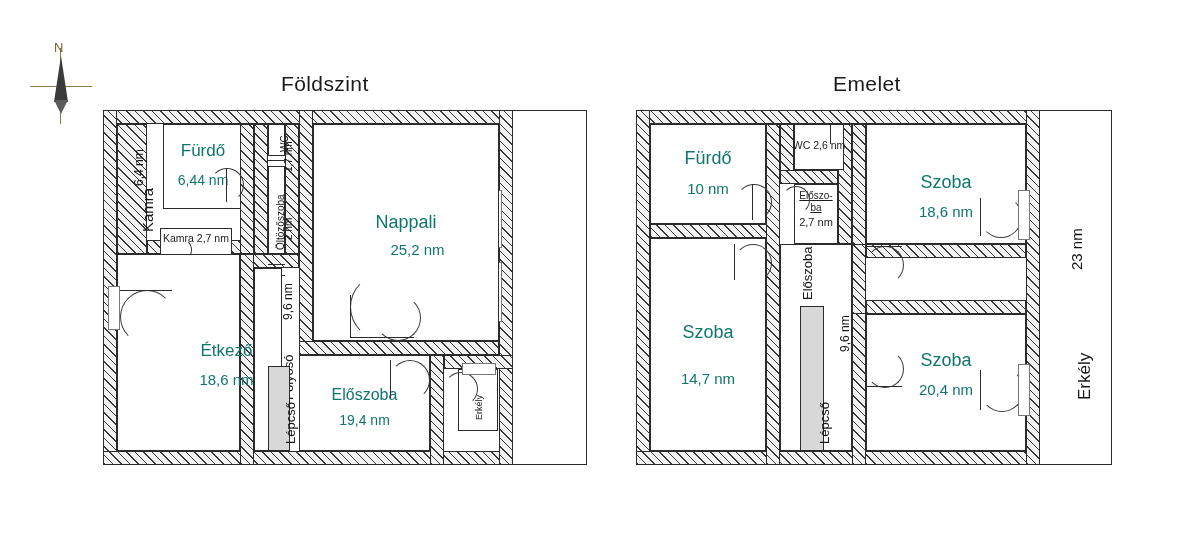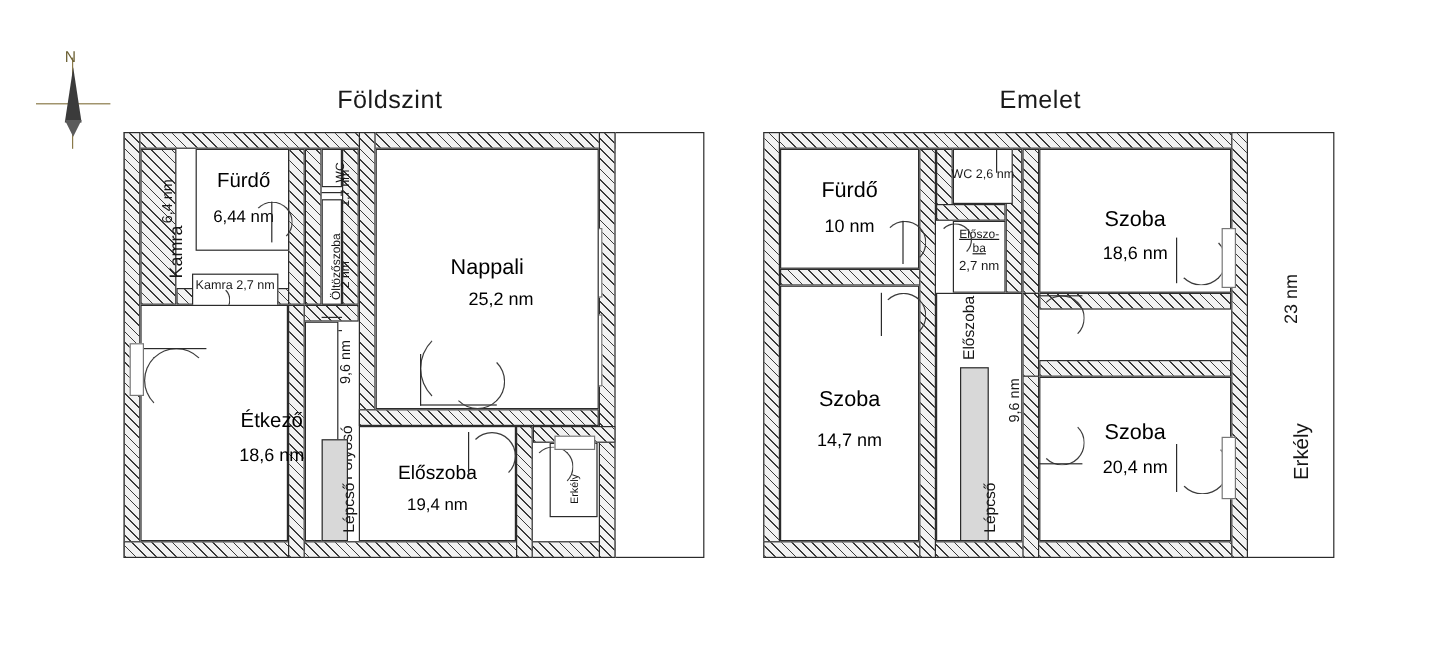--- a/index.html
+++ b/index.html
@@ -20,21 +20,21 @@
     font-size:21px;
     letter-spacing:.4px;
     color:#1a1a1a;
     white-space:nowrap;
   }
   .roomlabel{
     position:absolute;
     text-align:center;
     line-height:1.35;
     white-space:nowrap;
-    color:#000000;
+    color:#0f766e;
   }
   .roomlabel .nm{display:block;font-size:16px;}
   .roomlabel .ar{display:block;font-size:14px;}
 
   .vlabel{
     position:absolute;
     white-space:nowrap;
     transform-origin:0 0;
     color:#161616;
   }
@@ -229,21 +229,21 @@
   <div class="arc" style="left:980px;top:196px;width:40px;height:40px;border-left-color:transparent;border-top-color:transparent;"></div>
   <div class="line" style="left:980px;top:198px;width:1.2px;height:38px;"></div>
   <div class="abs plain" style="left:1018px;top:190px;width:12px;height:50px;border:1.2px solid #777;"></div>
 
   <div class="arc" style="left:866px;top:246px;width:36px;height:36px;border-left-color:transparent;border-bottom-color:transparent;"></div>
   <div class="line" style="left:866px;top:246px;width:36px;height:1.2px;"></div>
 
   <div class="abs white" style="left:650px;top:238px;width:116px;height:213px;"></div>
   <div class="roomlabel" style="left:650px;top:320px;width:116px;">
     <span class="nm" style="font-size:18px;">Szoba</span>
-    <span class="ar" style="font-size:15px;margin-top:14px;">14,7 nm</span>
+    <span class="ar" style="font-size:15px;margin-top:25px;">14,7 nm</span>
   </div>
   <div class="arc" style="left:734px;top:244px;width:36px;height:36px;border-left-color:transparent;border-bottom-color:transparent;"></div>
   <div class="line" style="left:734px;top:244px;width:1.2px;height:36px;"></div>
 
   <div class="abs white" style="left:866px;top:314px;width:160px;height:137px;"></div>
   <div class="roomlabel" style="left:866px;top:348px;width:160px;">
     <span class="nm" style="font-size:18px;">Szoba</span>
     <span class="ar" style="font-size:15px;margin-top:8px;">20,4 nm</span>
   </div>
   <div class="arc" style="left:866px;top:350px;width:36px;height:36px;border-left-color:transparent;border-top-color:transparent;"></div>

